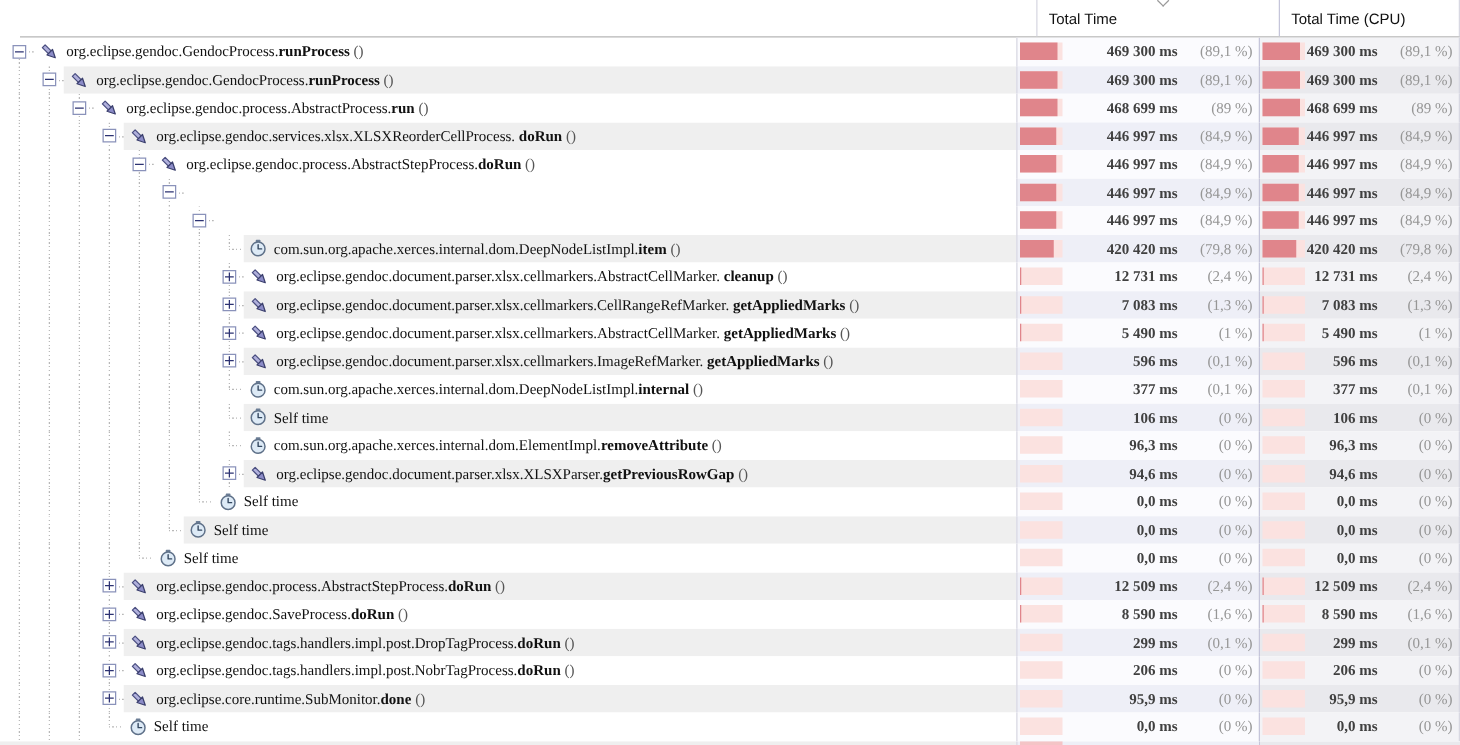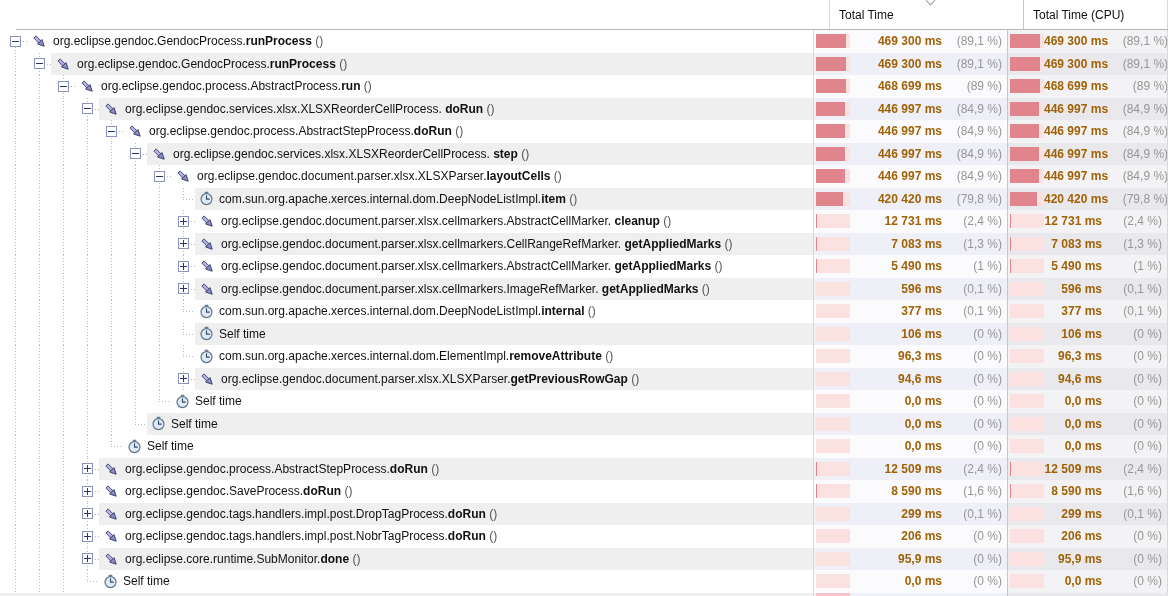--- a/index.html
+++ b/index.html
@@ -13,21 +13,21 @@
   
   .hdr{display:flex;height:30px;flex:none;background:#fff;border-bottom:1px solid #b6b6b6;box-sizing:border-box;}
   .hc{box-sizing:border-box;display:flex;align-items:center;padding-left:9px;position:relative;white-space:nowrap;}
   .c-tree{width:813px;}
   .c-t1{width:194px;border-left:1px solid #d8d8e2;}
   .c-t2{width:145px;border-left:1px solid #c5c5da;border-right:1px solid #d8d8e2;}
   .sort-chev{position:absolute;top:-3px;left:50%;width:6px;height:6px;
     border-right:1px solid #9a9a9a;border-bottom:1px solid #9a9a9a;transform:rotate(45deg);}
 
   
-  .body{flex:1;overflow:hidden;}
+  .body{flex:1;overflow:hidden;font-family:Liberation Serif, serif;}
   .row{display:flex;height:22.5px;line-height:22.5px;}
   .cell-tree{width:813px;box-sizing:border-box;display:flex;align-items:center;
     padding-left:3px;overflow:hidden;white-space:nowrap;}
   .guide{width:24px;flex:none;align-self:stretch;
     background:repeating-linear-gradient(to bottom,#b8b8b8 0 1px,transparent 1px 3px) 12px 0/1px 100% no-repeat;}
   .slot{width:24px;flex:none;align-self:stretch;position:relative;}
   .vl{position:absolute;left:12px;top:0;bottom:0;width:1px;
     background:repeating-linear-gradient(to bottom,#b8b8b8 0 1px,transparent 1px 3px);}
   .vl.half{bottom:50%;}
   .vl.lower{top:50%;}
@@ -47,21 +47,21 @@
   .mth{font-weight:bold;}
   .par{color:#555;}
 
   .cell-v{box-sizing:border-box;display:flex;align-items:center;overflow:hidden;}
   .cv1{width:194px;border-left:1px solid #d8d8e2;background:#fbfbfe;}
   .cv2{width:161px;border-left:1px solid #c5c5da;border-right:1px solid #d8d8e2;background:#f3f3f6;}
   .row:nth-child(even) .cv1{background:#eeeff7;}
   .row:nth-child(even) .cv2{background:#e9e9ed;}
   .bar{flex:none;width:34px;height:14px;margin-left:2px;background:#fbe2e0;position:relative;}
   .fill{position:absolute;left:0;top:0;bottom:0;background:#e0858b;}
-  .ms{flex:1;text-align:right;font-weight:bold;white-space:nowrap;color:#a16207;}
+  .ms{flex:1;text-align:right;font-weight:bold;white-space:nowrap;color:#404040;}
   .pct{flex:none;width:60px;text-align:right;color:#969696;padding-right:5px;white-space:nowrap;}
 
   
   .sliver{display:flex;flex:none;height:3.5px;overflow:hidden;}
   .sliver .st{width:813px;background:#efefef;box-sizing:border-box;}
   .sliver .s1{width:194px;background:#eeeff7;border-left:1px solid #d8d8e2;box-sizing:border-box;position:relative;}
   .sliver .s1 b{position:absolute;left:2px;top:0;bottom:0;width:34px;background:#f4c4c6;}
   .sliver .s2{width:161px;background:#e9e9ed;border-left:1px solid #c5c5da;box-sizing:border-box;}
 </style>
 </head>
@@ -266,29 +266,20 @@
           <div class="guide"></div>
           <div class="guide"></div>
           <div class="guide"></div>
           <div class="slot">
             <div class="vl"></div>
             <div class="hl stub"></div>
             <div class="box">
               <i class="mh"></i>
             </div>
           </div>
-          <div class="row-main">
-            <div class="icon">
-  <svg width="17" height="16" viewBox="0 0 17 16">
-    <polygon points="5.1,2.9 10.1,7.9 7.9,10.1 2.9,5.1" fill="#b0b0dc" stroke="#4a4e80" stroke-width="1" stroke-linejoin="round"></polygon>
-    <polygon points="11,6.6 13.2,13.2 6.6,11" fill="#8c8cc8" stroke="#3c406e" stroke-width="1" stroke-linejoin="round"></polygon>
-  </svg>
-</div>
-            <div class="txt"><span class="pkg">org.eclipse.gendoc.services.xlsx.XLSXReorderCellProcess. </span><span class="mth">step</span><span class="par"> ()</span></div>
-          </div>
         </div>
         <div class="cell-v cv1">
           <div class="bar">
             <div class="fill" style="width: 84.9%;"></div>
           </div>
           <div class="ms">446 997 ms</div>
           <div class="pct">(84,9 %)</div>
         </div>
         <div class="cell-v cv2">
           <div class="bar">
@@ -305,29 +296,20 @@
           <div class="guide"></div>
           <div class="guide"></div>
           <div class="guide"></div>
           <div class="guide"></div>
           <div class="slot">
             <div class="vl"></div>
             <div class="hl stub"></div>
             <div class="box">
               <i class="mh"></i>
             </div>
-          </div>
-          <div class="row-main">
-            <div class="icon">
-  <svg width="17" height="16" viewBox="0 0 17 16">
-    <polygon points="5.1,2.9 10.1,7.9 7.9,10.1 2.9,5.1" fill="#b0b0dc" stroke="#4a4e80" stroke-width="1" stroke-linejoin="round"></polygon>
-    <polygon points="11,6.6 13.2,13.2 6.6,11" fill="#8c8cc8" stroke="#3c406e" stroke-width="1" stroke-linejoin="round"></polygon>
-  </svg>
-</div>
-            <div class="txt"><span class="pkg">org.eclipse.gendoc.document.parser.xlsx.XLSXParser.</span><span class="mth">layoutCells</span><span class="par"> ()</span></div>
           </div>
         </div>
         <div class="cell-v cv1">
           <div class="bar">
             <div class="fill" style="width: 84.9%;"></div>
           </div>
           <div class="ms">446 997 ms</div>
           <div class="pct">(84,9 %)</div>
         </div>
         <div class="cell-v cv2">

